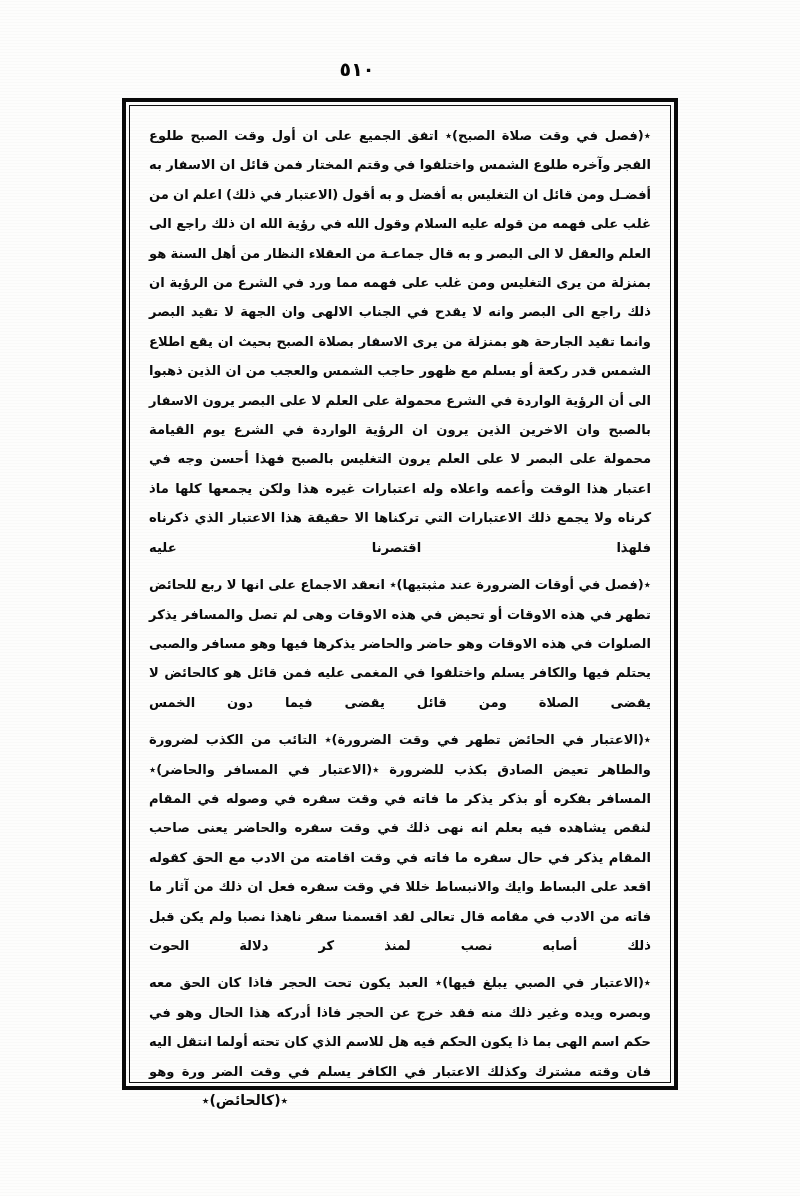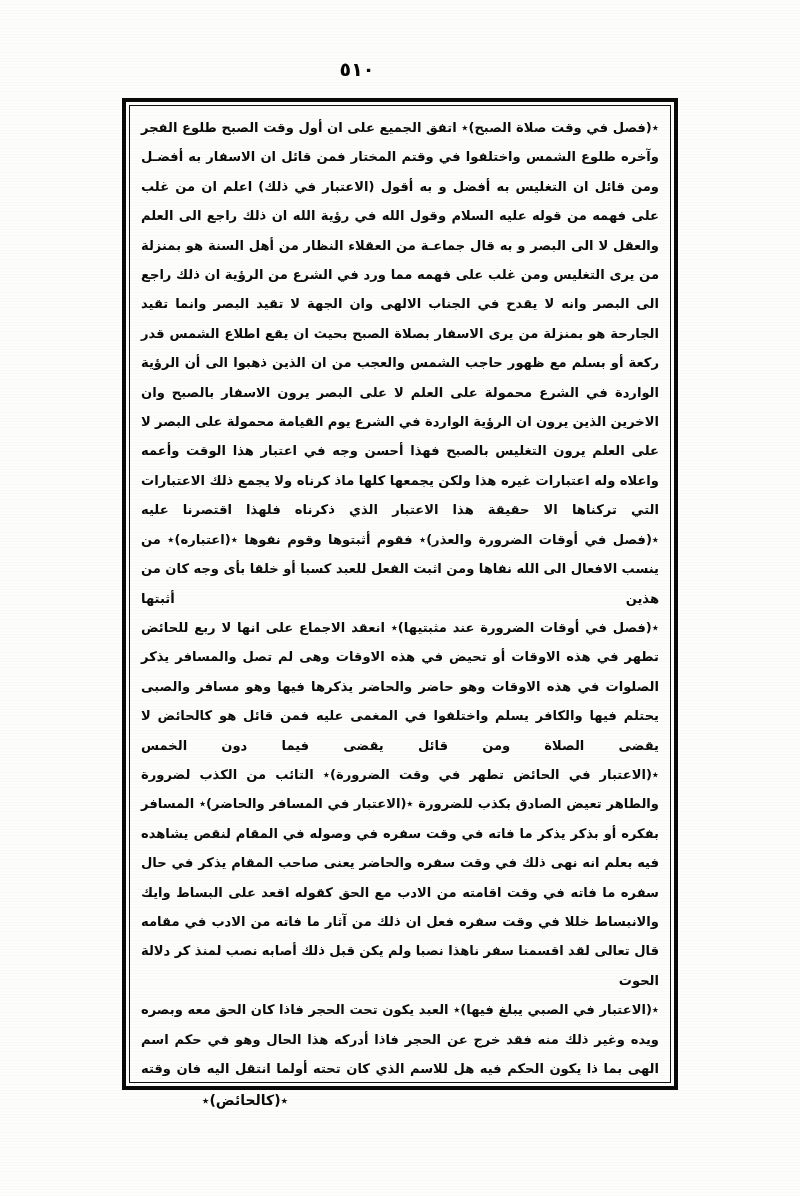--- a/index.html
+++ b/index.html
@@ -67,21 +67,21 @@
     text-align-last: justify;
     color: #0b0b0b;
     font-size: 13.1px;
     line-height: 29.4px;
     font-family: "DejaVu Sans", sans-serif;
     font-weight: 600;
     word-spacing: -0.5px;
     letter-spacing: -0.35px;
   }
   .body-text p {
-    margin: 0;
+    margin: 8px;
     padding: 0;
     text-align: justify;
     text-align-last: justify;
   }
 
   
   .catchword {
     position: absolute;
     top: 1092px;
     left: 150px;
@@ -110,21 +110,20 @@
 
 <div class="page-sheet">
 
   <div class="folio-number">٥١٠</div>
 
   <div class="text-frame">
     <div class="text-frame-inner">
       <div class="body-text">
 
         <p>٭(فصل في وقت صلاة الصبح)٭ اتفق الجميع على ان أول وقت الصبح طلوع الفجر وآخره طلوع الشمس واختلفوا في وقتم المختار فمن قائل ان الاسفار به أفضـل ومن قائل ان التغليس به أفضل و به أقول (الاعتبار في ذلك) اعلم ان من غلب على فهمه من قوله عليه السلام وقول الله في رؤية الله ان ذلك راجع الى العلم والعقل لا الى البصر و به قال جماعـة من العقلاء النظار من أهل السنة هو بمنزلة من يرى التغليس ومن غلب على فهمه مما ورد في الشرع من الرؤية ان ذلك راجع الى البصر وانه لا يقدح في الجناب الالهى وان الجهة لا تقيد البصر وانما تقيد الجارحة هو بمنزلة من يرى الاسفار بصلاة الصبح بحيث ان يقع اطلاع الشمس قدر ركعة أو بسلم مع ظهور حاجب الشمس والعجب من ان الذين ذهبوا الى أن الرؤية الواردة في الشرع محمولة على العلم لا على البصر يرون الاسفار بالصبح وان الاخرين الذين يرون ان الرؤية الواردة في الشرع يوم القيامة محمولة على البصر لا على العلم يرون التغليس بالصبح فهذا أحسن وجه في اعتبار هذا الوقت وأعمه واعلاه وله اعتبارات غيره هذا ولكن يجمعها كلها ماذ كرناه ولا يجمع ذلك الاعتبارات التي تركناها الا حقيقة هذا الاعتبار الذي ذكرناه فلهذا اقتصرنا عليه</p>
-        <p>٭(فصل في أوقات الضرورة والعذر)٭ فقوم أثبتوها وقوم نفوها ٭(اعتباره)٭ من ينسب الافعال الى الله نفاها ومن اثبت الفعل للعبد كسبا أو خلقا بأى وجه كان من هذين أثبتها</p>
         <p>٭(فصل في أوقات الضرورة عند مثبتيها)٭ انعقد الاجماع على انها لا ربع للحائض تطهر في هذه الاوقات أو تحيض في هذه الاوقات وهى لم تصل والمسافر يذكر الصلوات في هذه الاوقات وهو حاضر والحاضر يذكرها فيها وهو مسافر والصبى يحتلم فيها والكافر يسلم واختلفوا في المغمى عليه فمن قائل هو كالحائض لا يقضى الصلاة ومن قائل يقضى فيما دون الخمس</p>
         <p>٭(الاعتبار في الحائض تطهر في وقت الضرورة)٭ التائب من الكذب لضرورة والطاهر تعيض الصادق بكذب للضرورة ٭(الاعتبار في المسافر والحاضر)٭ المسافر بفكره أو بذكر يذكر ما فاته في وقت سفره في وصوله في المقام لنقص يشاهده فيه بعلم انه نهى ذلك في وقت سفره والحاضر يعنى صاحب المقام يذكر في حال سفره ما فاته في وقت اقامته من الادب مع الحق كقوله اقعد على البساط وايك والانبساط خللا في وقت سفره فعل ان ذلك من آثار ما فاته من الادب في مقامه قال تعالى لقد اقسمنا سفر ناهذا نصبا ولم يكن قبل ذلك أصابه نصب لمنذ كر دلالة الحوت</p>
         <p>٭(الاعتبار في الصبي يبلغ فيها)٭ العبد يكون تحت الحجر فاذا كان الحق معه وبصره ويده وغير ذلك منه فقد خرج عن الحجر فاذا أدركه هذا الحال وهو في حكم اسم الهى بما ذا يكون الحكم فيه هل للاسم الذي كان تحته أولما انتقل اليه فان وقته مشترك وكذلك الاعتبار في الكافر يسلم في وقت الضر ورة وهو صاحب الستر والغيرة يغلب عليه ان الغيرة على الحق لا تصح ويغلب عليه ان لا غيرة ولا سيما ان عرف معنى هو الاول والآخر والظاهر والباطن وهو بكل شئ عليم</p>
 
       </div>
     </div>
   </div>
 
   <div class="catchword">٭(كالحائض)٭</div>
 

